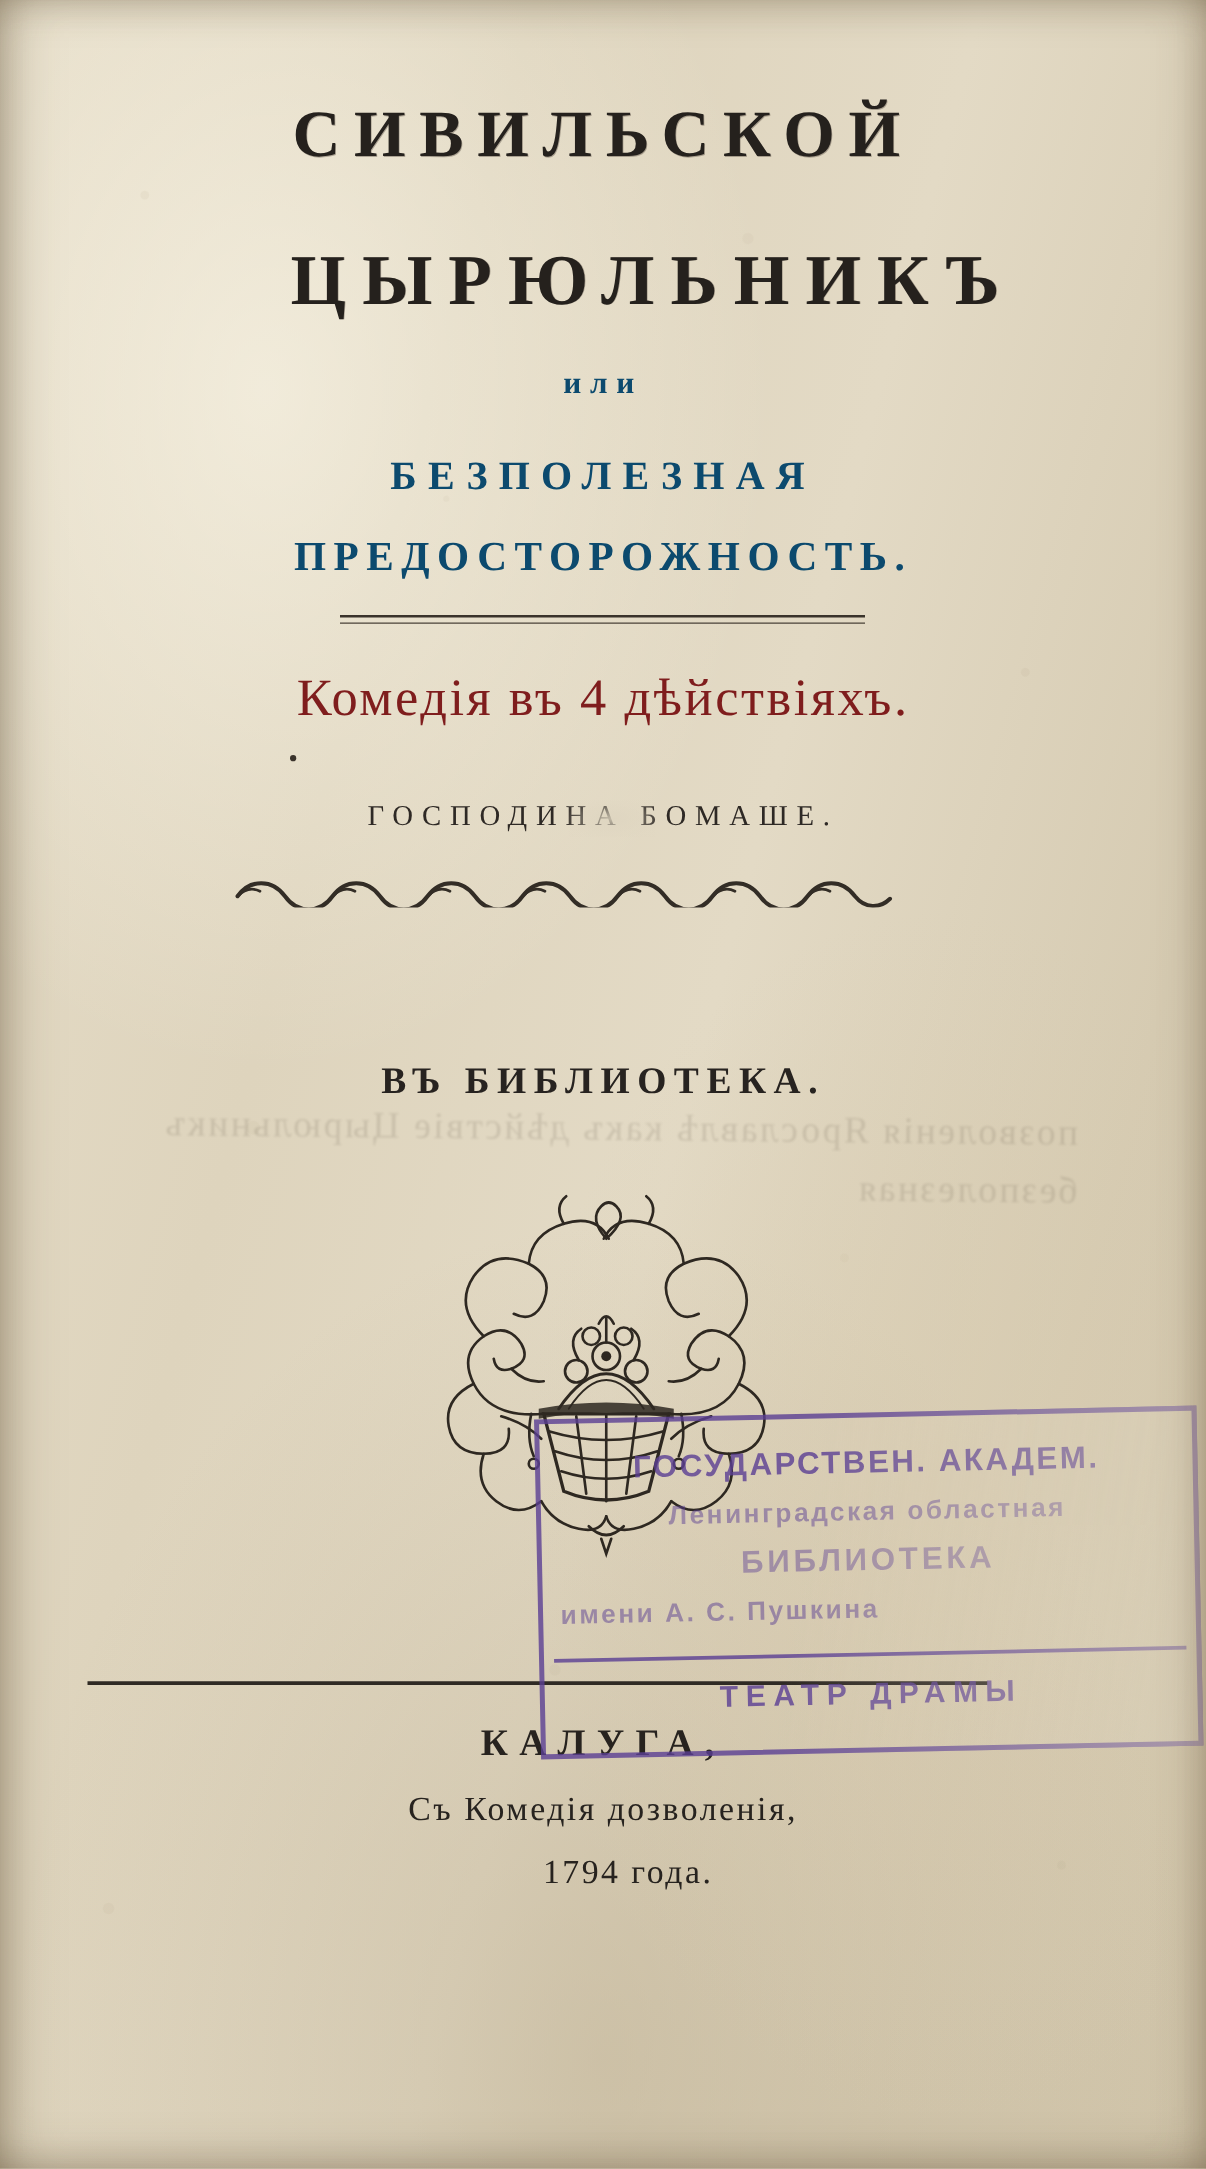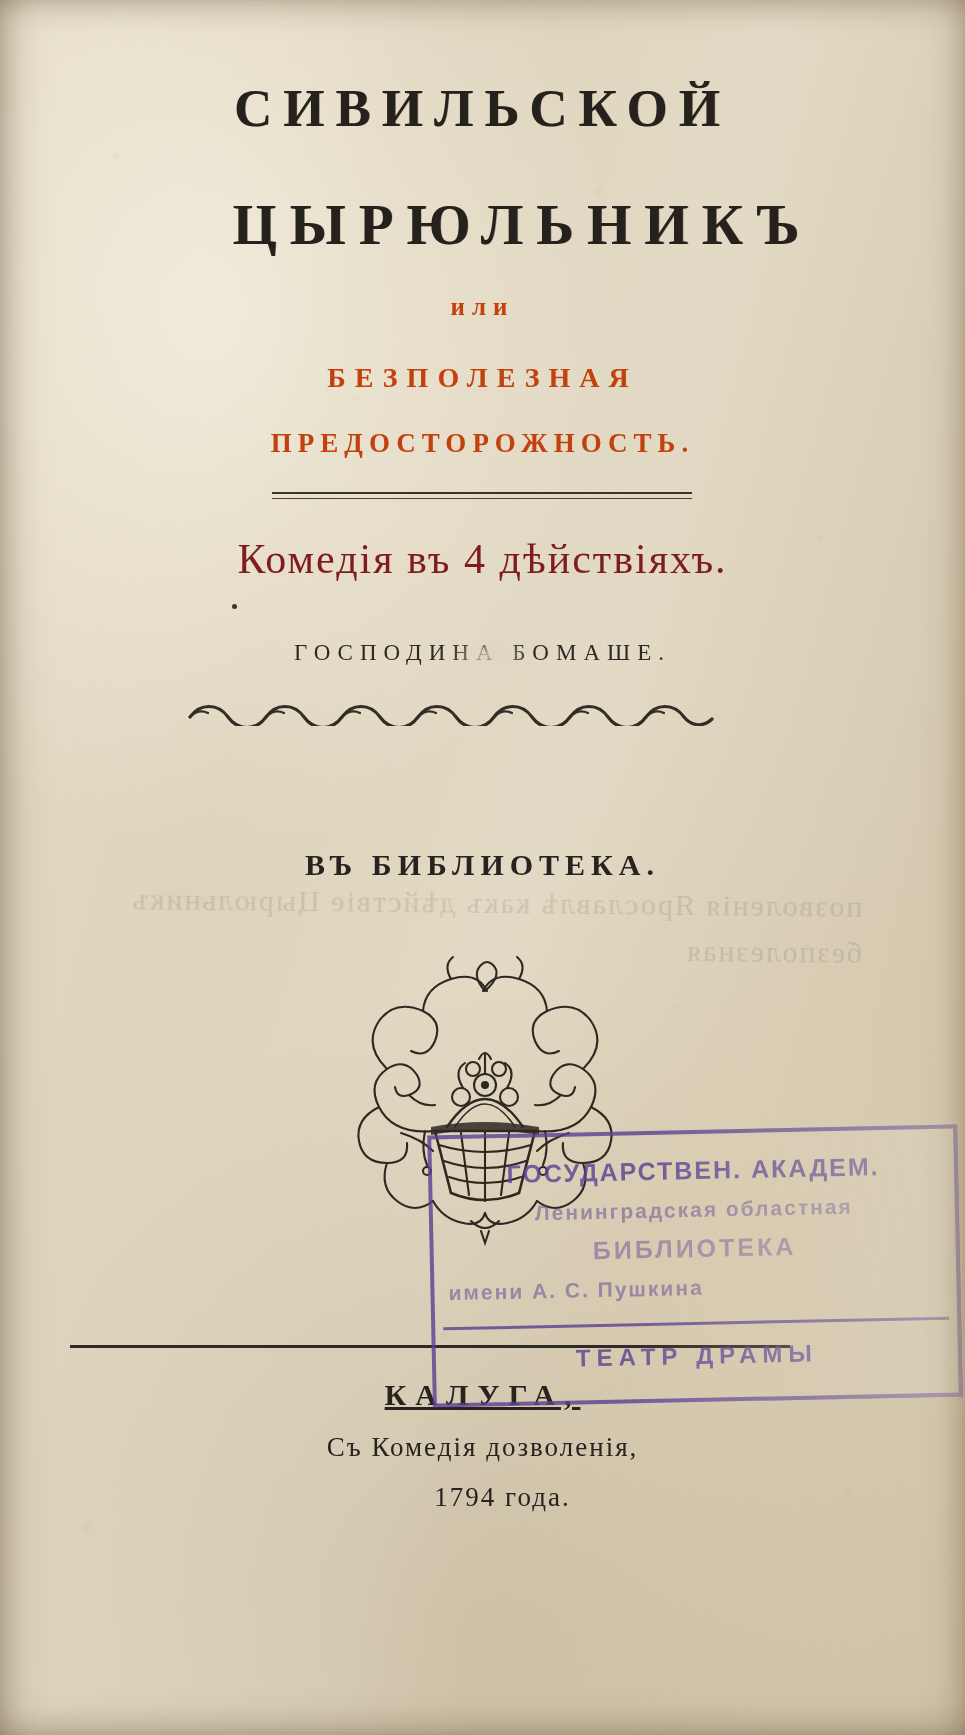--- a/index.html
+++ b/index.html
@@ -87,26 +87,26 @@
     letter-spacing: 11px;
     font-weight: 700;
     color: #25211d;
     text-shadow: 0.6px 0.4px 0 rgba(60,50,40,0.35);
   }
   #t1 { top: 78px; }
   #t2 { top: 192px; font-size: 57px; letter-spacing: 13px; margin-left: 40px; }
   .title-sub {
     position: absolute;
     left: 0; right: 0;
-    color: #c2410c;
+    color: #0c4a6e;
     font-weight: 600;
   }
   #t3 { top: 293px; font-size: 25px; letter-spacing: 7px; }
-  #t4 { top: 362px; font-size: 28px; letter-spacing: 9px; }
-  #t5 { top: 428px; font-size: 27px; letter-spacing: 6px; font-weight: 700; }
+  #t4 { top: 362px; font-size: 32px; letter-spacing: 9px; }
+  #t5 { top: 428px; font-size: 33px; letter-spacing: 6px; font-weight: 700; }
 
   
   #rule1 {
     position: absolute;
     top: 492px;
     left: 272px;
     width: 420px;
     height: 4px;
     border-top: 2px solid #3a332b;
     border-bottom: 1px solid #4a4238;
@@ -193,21 +193,21 @@
     width: 720px;
     height: 0;
     border-top: 3px solid #2f2a24;
   }
 
   .imprint {
     position: absolute;
     left: 0; right: 0;
     color: #27231f;
   }
-  #i1 { top: 1378px; font-size: 30px; letter-spacing: 9px; font-weight: 700; text-decoration: underline; }
+  #i1 { top: 1378px; font-size: 30px; letter-spacing: 9px; font-weight: 700; }
   #i2 { top: 1432px; font-size: 27px; letter-spacing: 2px; }
   #i3 { top: 1482px; font-size: 27px; letter-spacing: 2px; margin-left: 20px; }
 
   
   #stamp {
     position: absolute;
     left: 430px;
     top: 1130px;
     width: 530px;
     height: 272px;

